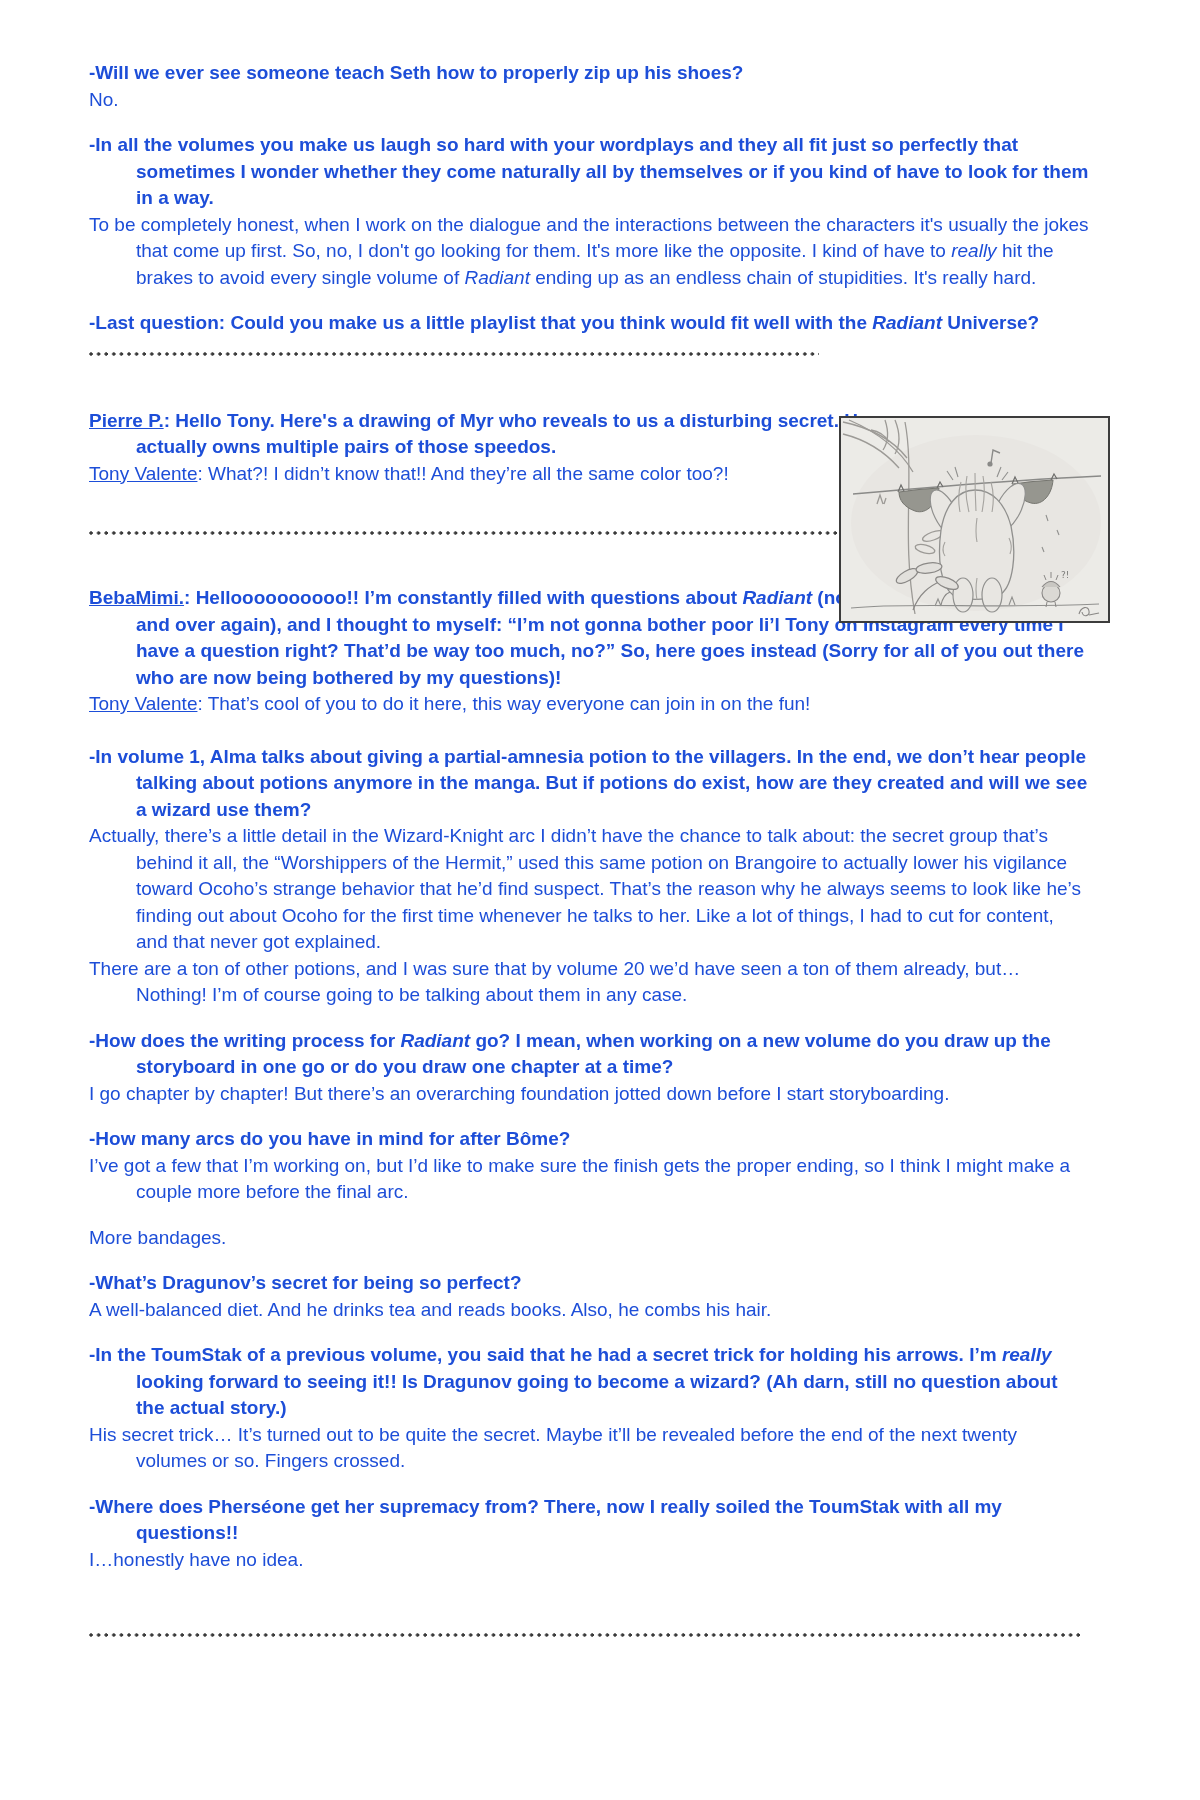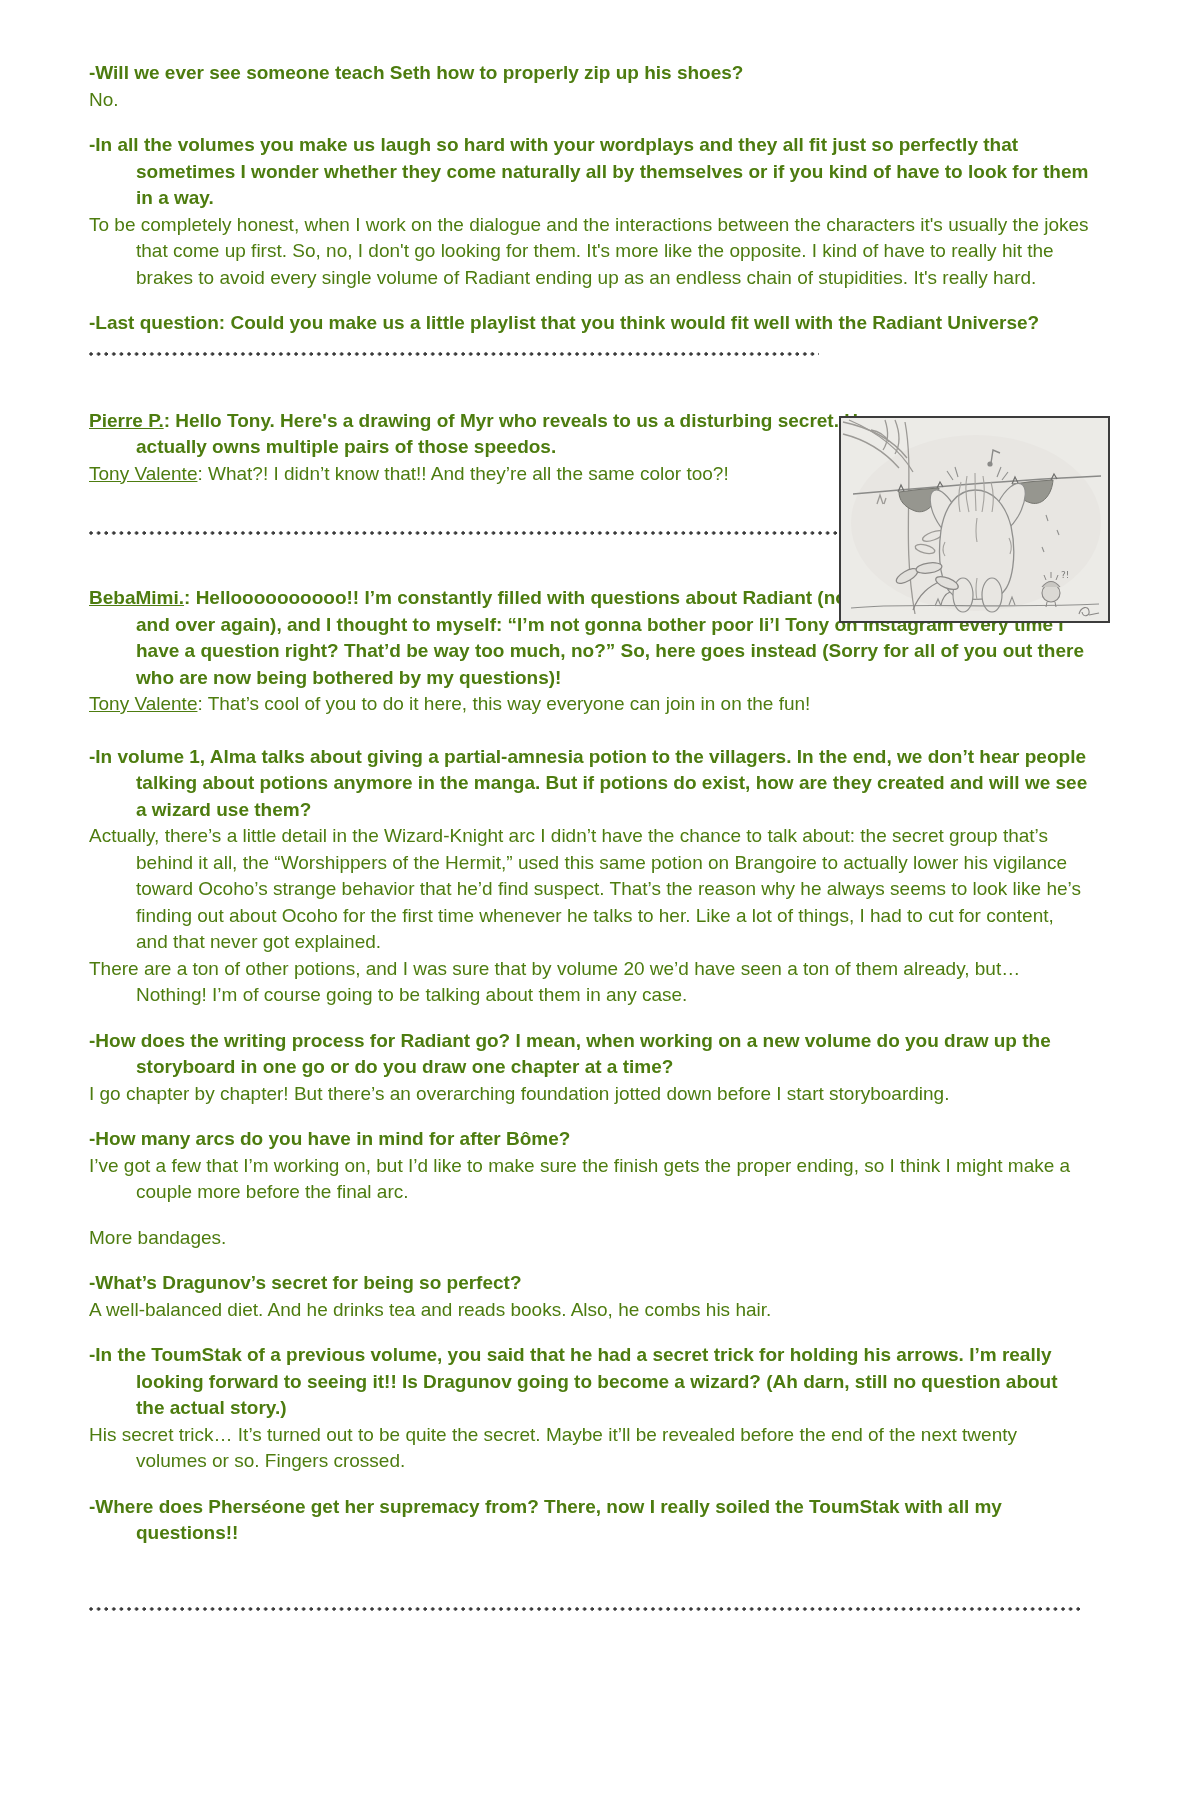--- a/index.html
+++ b/index.html
@@ -3,34 +3,34 @@
 <meta charset="utf-8">
 <style>
   html,body{margin:0;padding:0;background:#ffffff;}
   .page{
     position:relative;
     width:1200px;height:1800px;
     background:#ffffff;
     font-family:"Liberation Sans",sans-serif;
     font-size:19px;
     line-height:26.5px;
-    color:#4d7c0f;
+    color:#1d4ed8;
     overflow:hidden;
   }
   .content{
     position:absolute;
     left:89px;top:60px;width:1000px;
     display:flex;flex-direction:column;
   }
   .para{margin:0;}
   .hang{padding-left:47px;text-indent:-47px;}
   .q{font-weight:700;}
   .bold{font-weight:700;}
   .narrow{width:748px;}
-  .seg-i{}
+  .seg-i{font-style:italic;}
   .seg-u{text-decoration:underline;}
   .blk{margin-bottom:19px;}
   #qa-playlist{margin-bottom:15px;}
   .dotted{
     height:4px;
     background-image:radial-gradient(circle at 2px 2px,#3a3a3a 1.45px,rgba(0,0,0,0) 1.9px);
     background-size:7.6px 4px;
     background-repeat:repeat-x;
   }
   #dotted-1{width:730px;margin-bottom:52px;}
@@ -105,20 +105,21 @@
       <div class="para hang"><span>A well-balanced diet. And he drinks tea and reads books. Also, he combs his hair.</span></div>
     </div>
 
     <div class="blk">
       <div class="para hang q"><span>-In the ToumStak of a previous volume, you said that he had a secret trick for holding his arrows. I’m </span><span class="seg-i">really</span><span> looking forward to seeing it!! Is Dragunov going to become a wizard? (Ah darn, still no question about the actual story.)</span></div>
       <div class="para hang"><span>His secret trick… It’s turned out to be quite the secret. Maybe it’ll be revealed before the end of the next twenty volumes or so. Fingers crossed.</span></div>
     </div>
 
     <div class="blk" id="qa-pherseone">
       <div class="para hang q"><span>-Where does Pherséone get her supremacy from? There, now I really soiled the ToumStak with all my questions!!</span></div>
+      <div class="para hang"><span>I…honestly have no idea.</span></div>
     </div>
 
     <div class="dotted" id="dotted-3"></div>
 
   </div>
 
   <div class="art">
     <svg width="267" height="203" viewBox="0 0 267 203" role="img" aria-label="Pencil sketch of Myr seen from behind, humming while hanging several speedos on a clothesline, with a tiny startled creature watching">
       <rect x="0" y="0" width="267" height="203" fill="#ecebe7"></rect>
       <ellipse cx="135" cy="105" rx="125" ry="88" fill="#e8e6e2"></ellipse>

